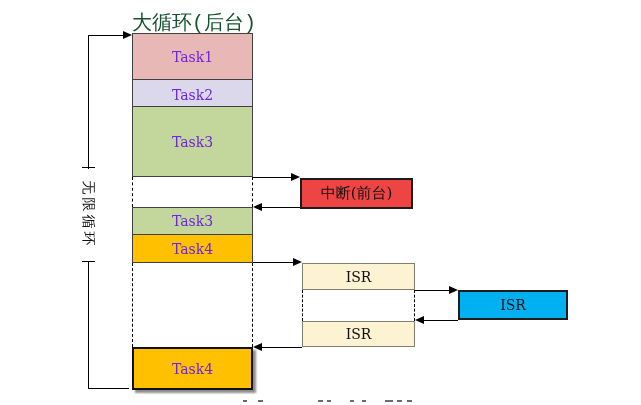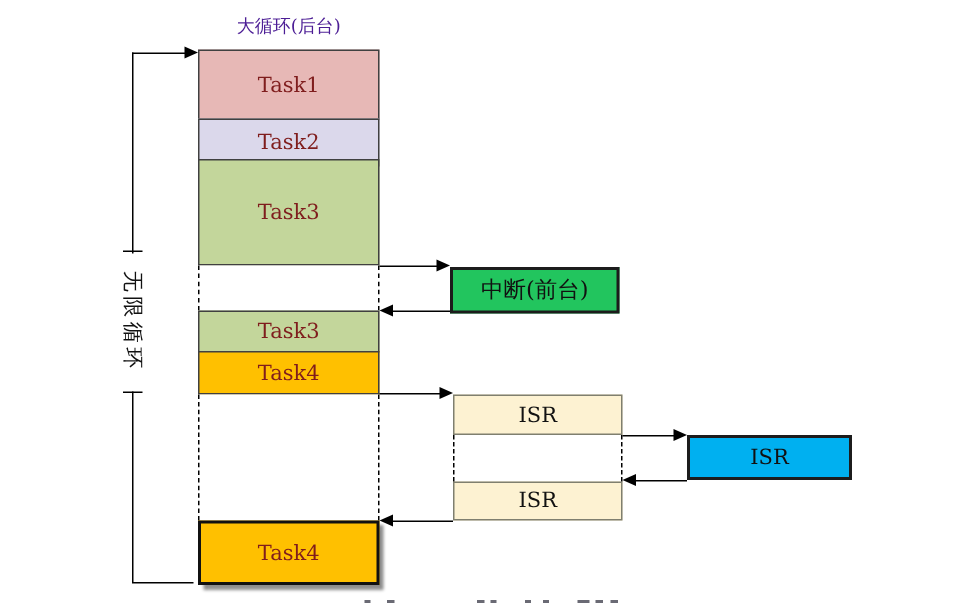--- a/index.html
+++ b/index.html
@@ -5,48 +5,48 @@
   html,body{margin:0;padding:0;background:#ffffff;}
   #canvas{
     position:relative;width:641px;height:405px;background:#ffffff;overflow:hidden;
     font-family:"DejaVu Serif","Liberation Serif",serif;color:#111;
   }
   .abs{position:absolute;box-sizing:border-box;}
   
   .taskbox{
     left:132px;width:121px;border:1px solid #404040;
     display:flex;align-items:center;justify-content:center;
-    font-size:14px;color:#7f1d1d;
+    font-size:14px;color:#6d28d9;
   }
   .t-task1{top:33px;height:47px;background:#e7b8b6;}
   .t-task2{top:79px;height:32px;background:#dbd8eb;}
   .t-task3{top:106px;height:71px;background:#c3d69b;}
   .t-task3b{top:207px;height:28px;background:#c3d69b;}
   .t-task4a{top:234px;height:29px;background:#ffc000;}
   .t-task4b{top:347px;height:43px;background:#ffc000;border:2px solid #111;
             box-shadow:3px 3px 2px rgba(0,0,0,0.45);}
   .gap{left:132px;width:121px;border-left:1px dashed #000;border-right:1px dashed #000;background:#fff;}
   .g1{top:177px;height:30px;}
   .g2{top:263px;height:84px;}
   
   .sidebox{display:flex;align-items:center;justify-content:center;font-size:15px;}
-  .b-int{left:300px;top:178px;width:113px;height:31px;background:#22c55e;border:2px solid #1c1c1c;}
+  .b-int{left:300px;top:178px;width:113px;height:31px;background:#ef4444;border:2px solid #1c1c1c;}
   .b-isr1{left:302px;top:263px;width:113px;height:27px;background:#fdf2d2;border:1px solid #7f7f6f;font-size:14px;}
   .b-isr2{left:302px;top:321px;width:113px;height:26px;background:#fdf2d2;border:1px solid #7f7f6f;font-size:14px;}
   .b-isrn{left:458px;top:290px;width:110px;height:30px;background:#00b0f0;border:2px solid #1c1c1c;font-size:14px;}
   
   .hline{height:1px;background:#000;}
   .vline{width:1px;background:#000;}
   .dashv{width:1px;border-left:1px dashed #000;}
   
   .ah{width:0;height:0;}
   .ah-r{border-top:4px solid transparent;border-bottom:4px solid transparent;border-left:9px solid #000;}
   .ah-l{border-top:4px solid transparent;border-bottom:4px solid transparent;border-right:9px solid #000;}
   
-  .lbl{font-size:12px;color:#4c1d95;text-align:center;white-space:nowrap;}
+  .lbl{font-size:20px;color:#14532d;text-align:center;white-space:nowrap;font-family:Liberation Mono, monospace;}
   .rot{
     transform:rotate(90deg);transform-origin:center;
     font-size:14px;letter-spacing:3px;text-align:center;white-space:nowrap;
   }
   .capmark{position:absolute;height:2px;background:#6a6a74;top:400px;}
 </style>
 </head>
 <body>
 
 <div id="canvas">

